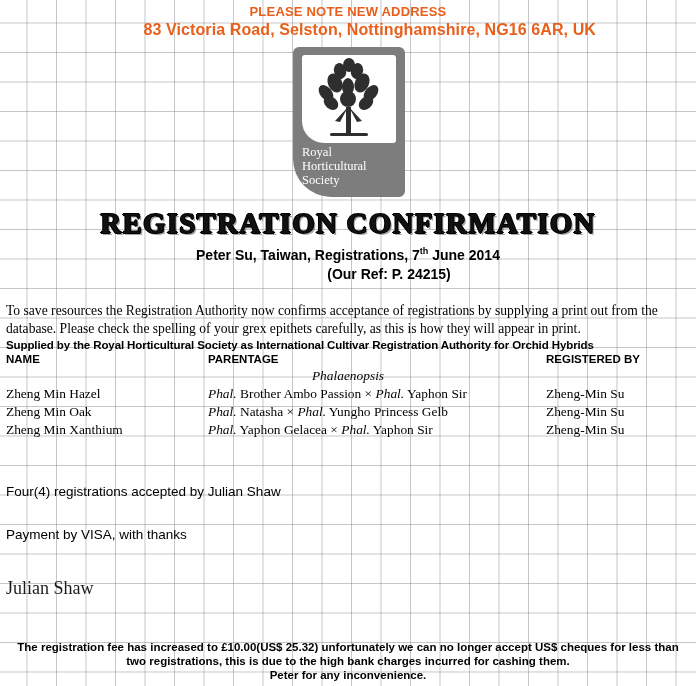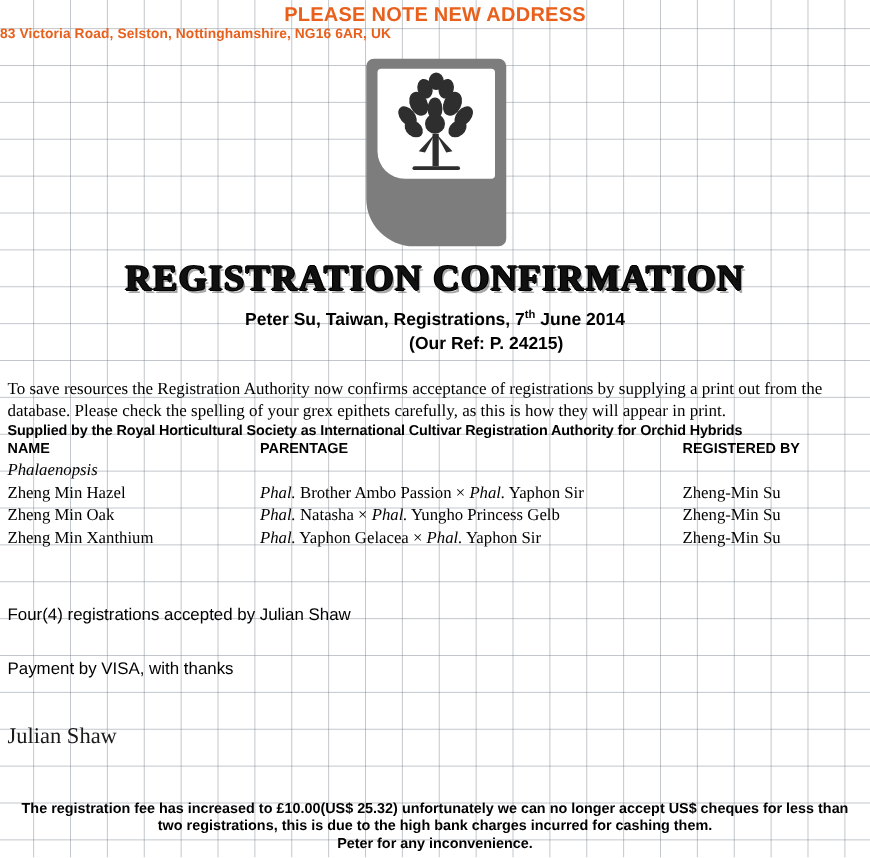--- a/index.html
+++ b/index.html
@@ -27,30 +27,30 @@
     overflow: hidden;
   }
   .abs { position: absolute; }
 
   
   .addr-note {
     top: 4px; left: 0; width: 696px;
     text-align: center;
     font-family: "Liberation Sans", sans-serif;
     font-weight: bold;
-    font-size: 16px;
+    font-size: 13px;
     color: #e8601c;
     letter-spacing: 0.2px;
   }
   .addr-line {
     top: 21px; left: 0; width: 596px;
-    text-align: left;
-    font-family: "Liberation Sans", sans-serif;
-    font-weight: bold;
-    font-size: 11px;
+    text-align: right;
+    font-family: "Liberation Sans", sans-serif;
+    font-weight: bold;
+    font-size: 16px;
     color: #e8601c;
     letter-spacing: 0.1px;
   }
 
   
   .logo-wrap {
     top: 47px; left: 293px;
     width: 112px; height: 150px;
   }
   .logo-shield {
@@ -149,20 +149,21 @@
   }
   .col-name { width: 202px; margin-left: 12px; }
   .col-parentage { width: 338px; }
   .col-regby { width: 144px; }
   .gen { font-style: italic; }
   .phal-head {
     font-style: italic;
     font-family: "Liberation Serif", serif;
     font-size: 13.4px;
     padding-top: 2px;
+    text-align: center;
   }
 
   
   .closing1 {
     top: 484px; left: 6px;
     font-family: "Liberation Sans", sans-serif;
     font-size: 13.5px;
   }
   .closing2 {
     top: 527px; left: 6px;
@@ -211,20 +212,25 @@
           <ellipse cx="38" cy="16" rx="6" ry="8" transform="rotate(-15 38 16)"></ellipse>
           <ellipse cx="55" cy="16" rx="6" ry="8" transform="rotate(15 55 16)"></ellipse>
           <ellipse cx="47" cy="10" rx="6" ry="7"></ellipse>
           <ellipse cx="29" cy="48" rx="6" ry="8" transform="rotate(-50 29 48)"></ellipse>
           <ellipse cx="64" cy="48" rx="6" ry="8" transform="rotate(50 64 48)"></ellipse>
           <ellipse cx="46" cy="44" rx="8" ry="8"></ellipse>
           <rect x="28" y="78" width="38" height="3" rx="1.5"></rect>
         </g>
       </svg>
     </div>
+    <div class="logo-text">
+      <div>Royal</div>
+      <div>Horticultural</div>
+      <div>Society</div>
+    </div>
   </div>
 
   <div class="abs title">REGISTRATION CONFIRMATION</div>
   <div class="abs subtitle1"><span>Peter Su, Taiwan, Registrations, 7</span><sup>th</sup><span> June 2014</span></div>
   <div class="abs subtitle2">(Our Ref: P. 24215)</div>
 
   <div class="abs supplied">Supplied by the Royal Horticultural Society as International Cultivar Registration Authority  for Orchid Hybrids</div>
   <div class="abs body-para">To save resources the Registration Authority now confirms acceptance of registrations by supplying a print out from the database.  Please check the spelling of your grex epithets carefully, as this is how they will appear in print.</div>
 
   <div class="abs tbl">

